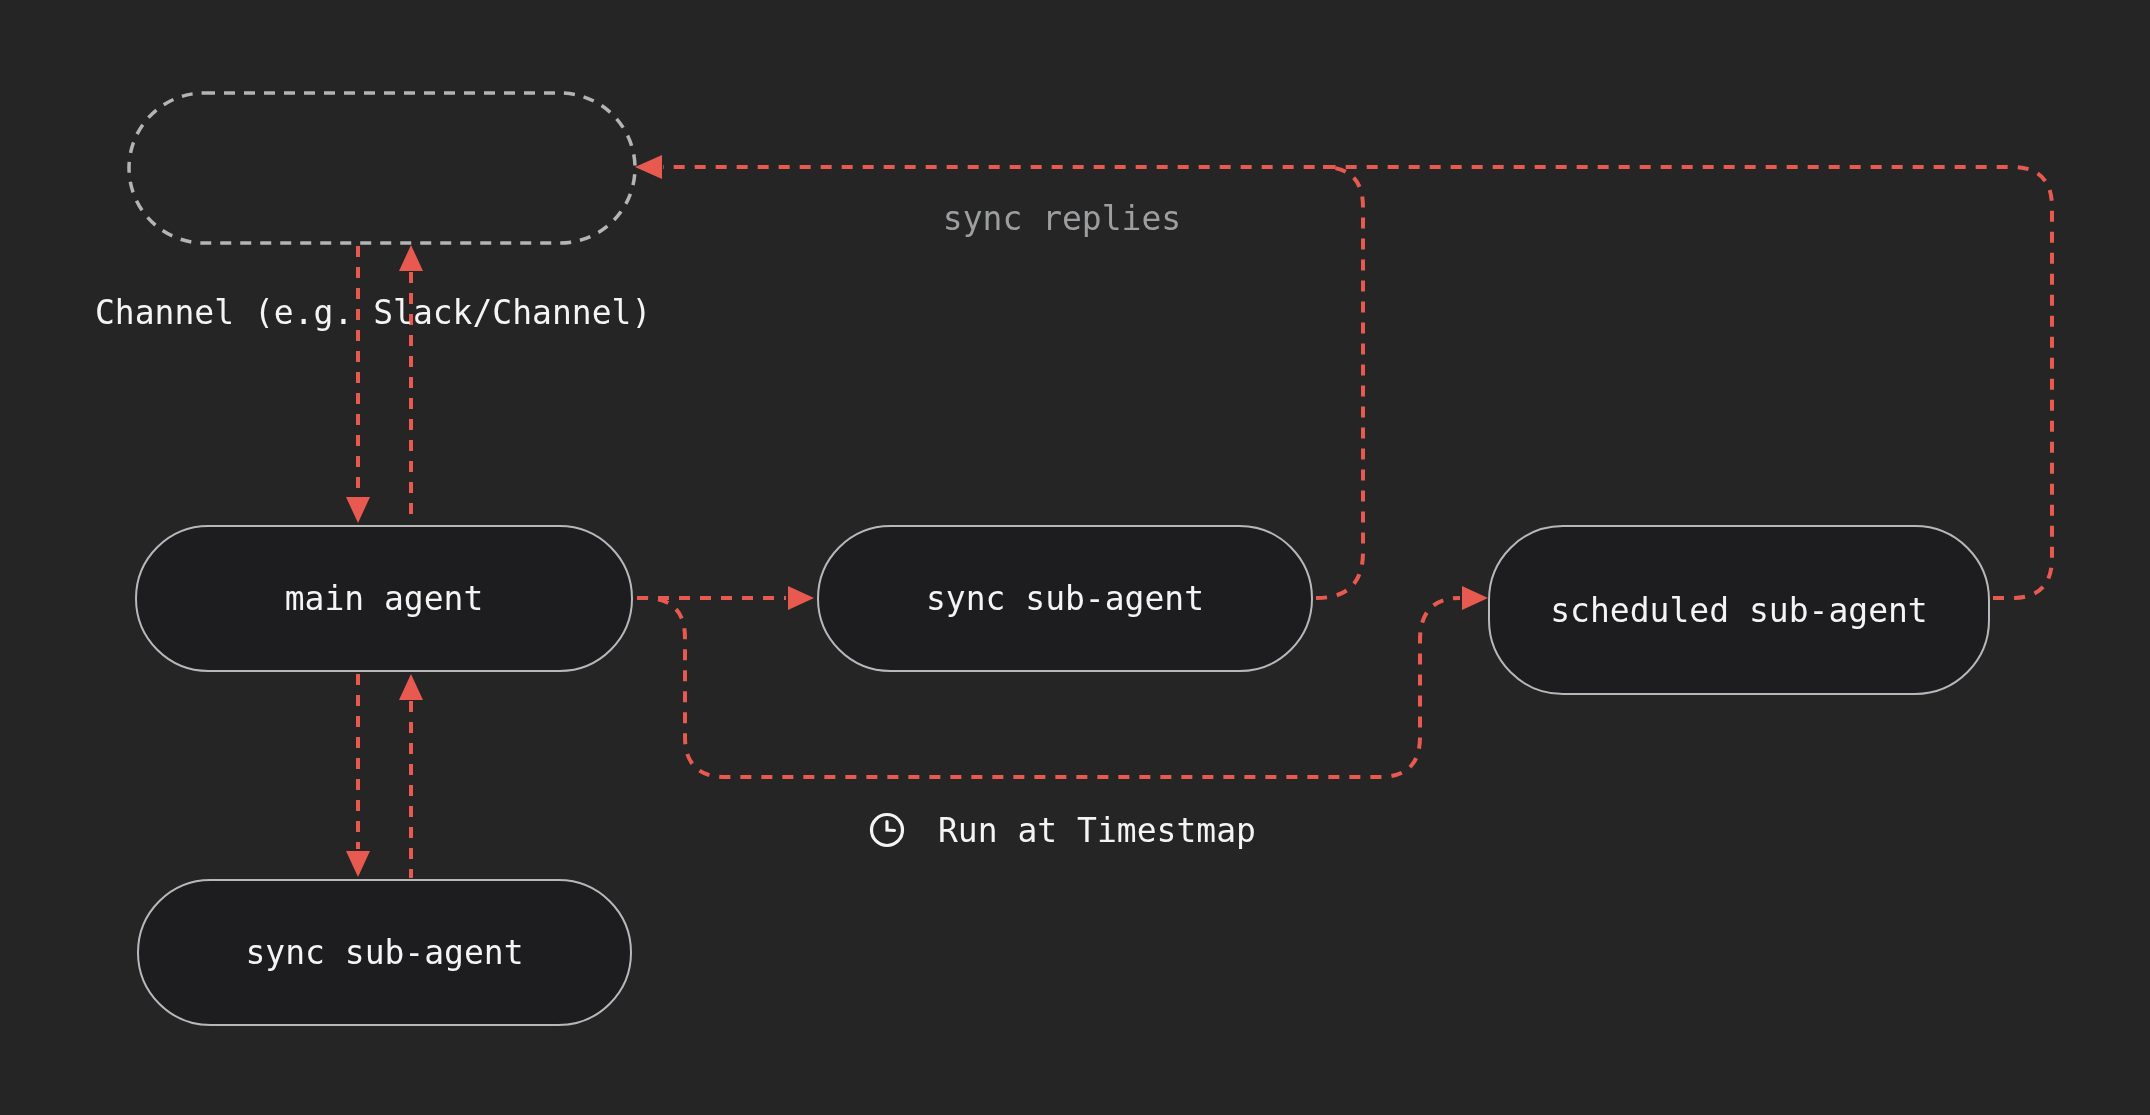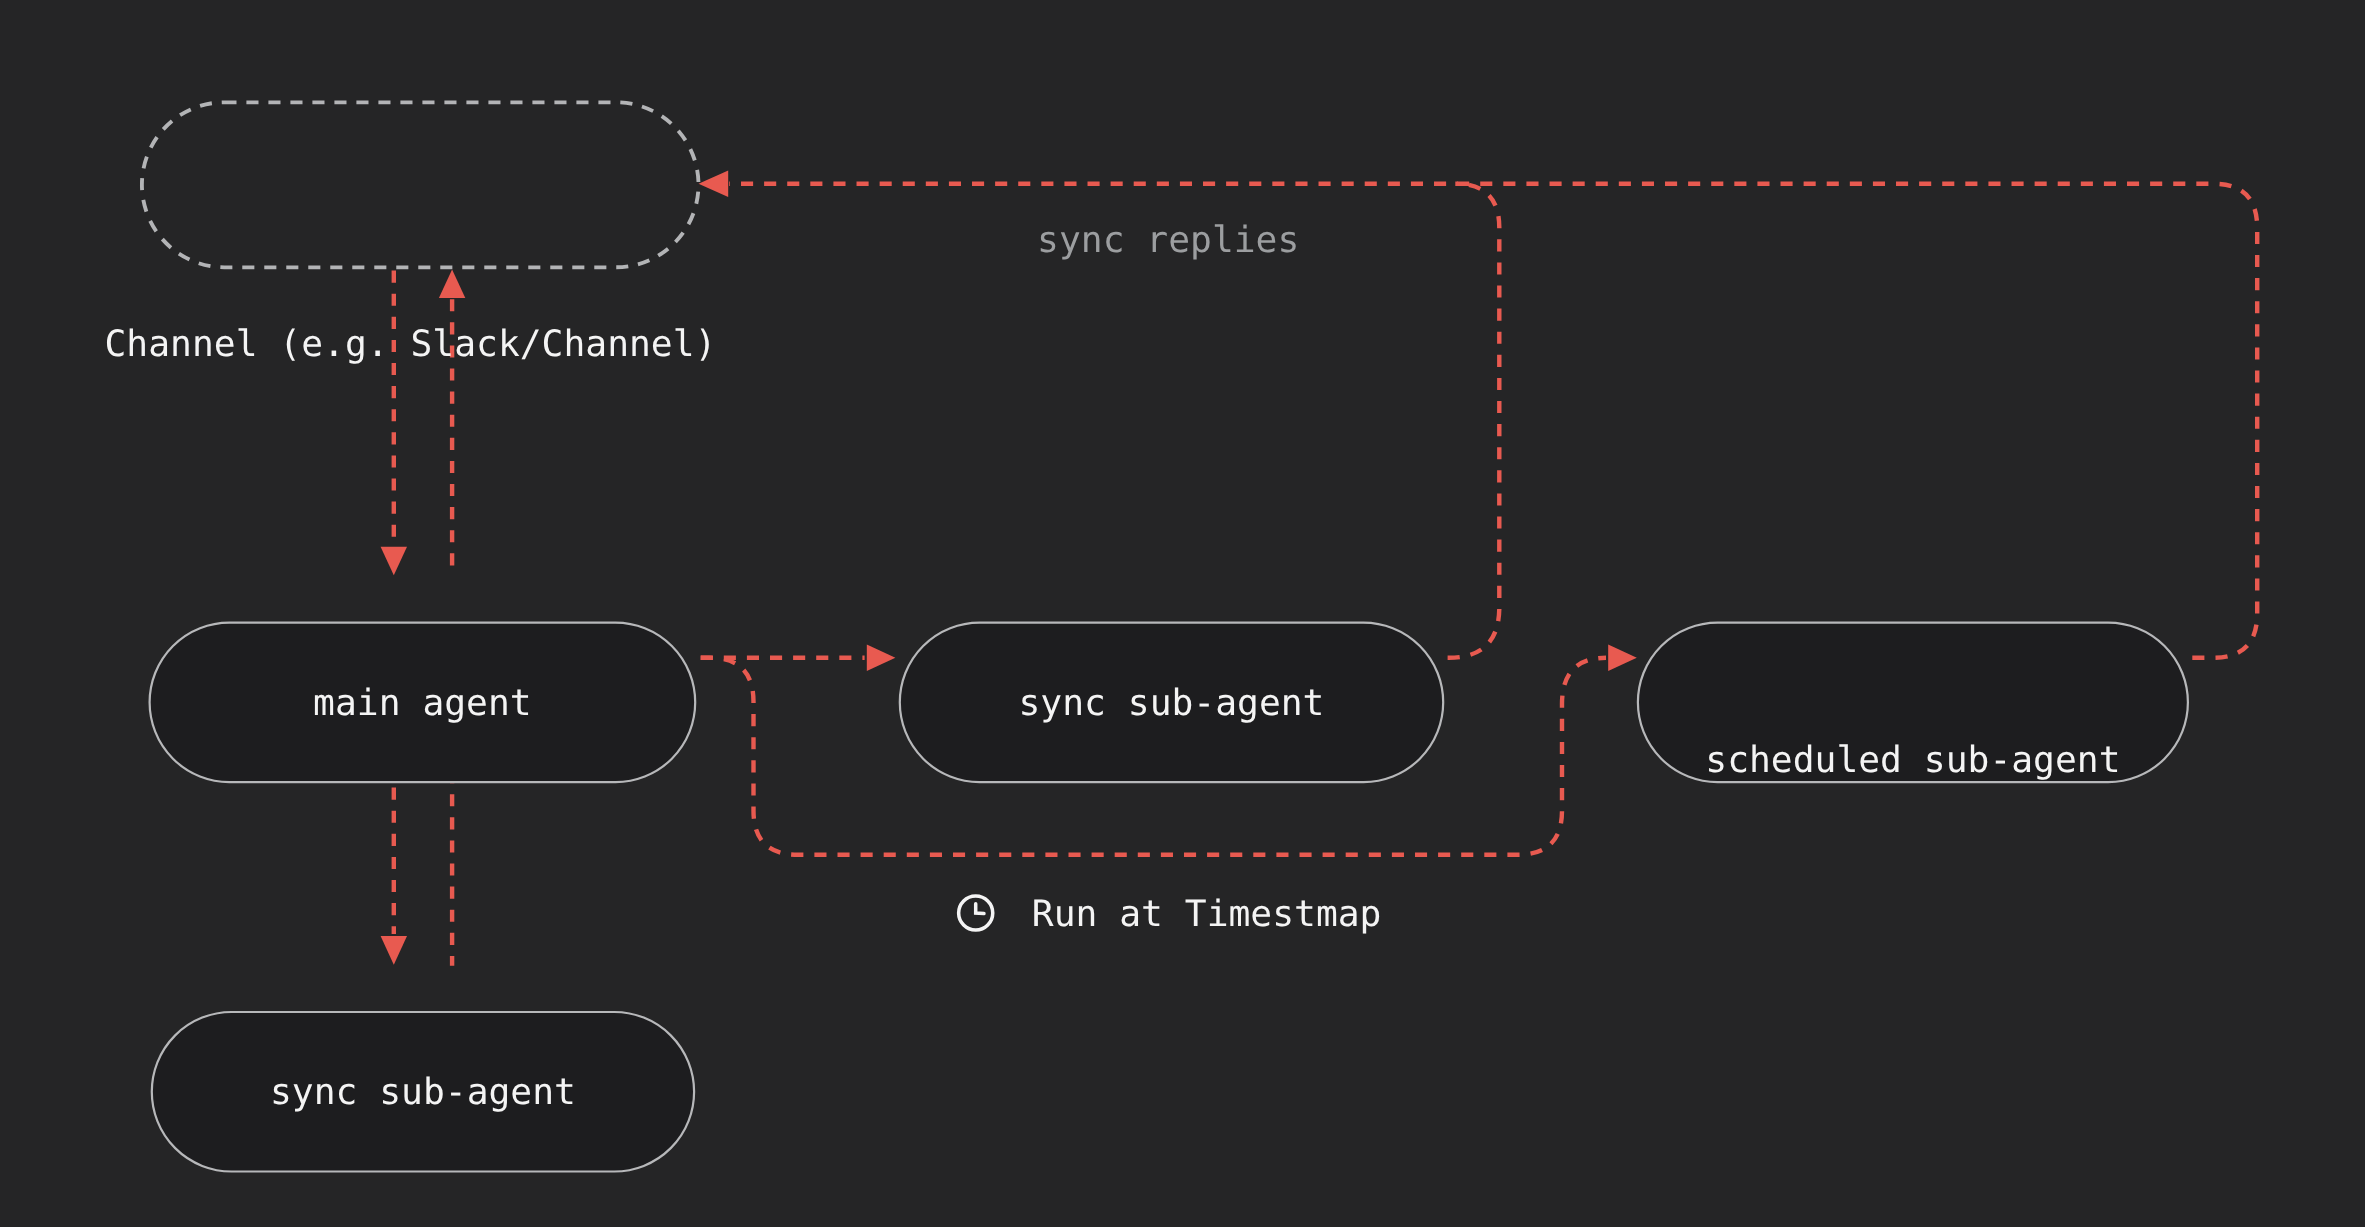--- a/index.html
+++ b/index.html
@@ -18,25 +18,25 @@
     font-family:"DejaVu Sans Mono","Liberation Mono",monospace;
   }
   .canvas{position:relative;width:2150px;height:1115px;background:var(--bg);}
   .edges-layer{position:absolute;left:0;top:0;width:2150px;height:1115px;}
   .edge{stroke:var(--arrow-color);stroke-width:4;fill:none;stroke-dasharray:11 10;stroke-linecap:butt;}
   .arrowhead{fill:var(--arrow-color);stroke:none;}
   .channel-rect{stroke:var(--dashed-node-border);stroke-width:3.5;fill:none;stroke-dasharray:11 9;}
   .node{
     position:absolute;display:flex;align-items:center;justify-content:center;
     background:var(--node-fill);border:2.5px solid var(--node-border);border-radius:75px;
-    color:var(--text-color);font-size:33px;white-space:nowrap;margin-top:40px;
+    color:var(--text-color);font-size:33px;white-space:nowrap;
   }
   .node-main{left:135px;top:525px;width:498px;height:147px;}
   .node-sync{left:817px;top:525px;width:496px;height:147px;}
-  .node-scheduled{left:1488px;top:525px;width:502px;height:147px;align-items:flex-end;}
+  .node-scheduled{left:1488px;top:525px;width:502px;height:170px;}
   .node-sync-bottom{left:137px;top:879px;width:495px;height:147px;}
   .caption{position:absolute;font-size:33px;color:var(--text-color);white-space:nowrap;}
   .channel-caption{left:95px;top:293px;}
   .async-caption{left:1062px;top:218px;transform:translate(-50%,-50%);color:var(--muted-text-color);}
   .run-at{
     position:absolute;left:868px;top:806px;height:48px;
     display:flex;align-items:center;gap:32px;
     color:var(--text-color);font-size:33px;white-space:nowrap;
   }
   .clock-svg{display:block;}

